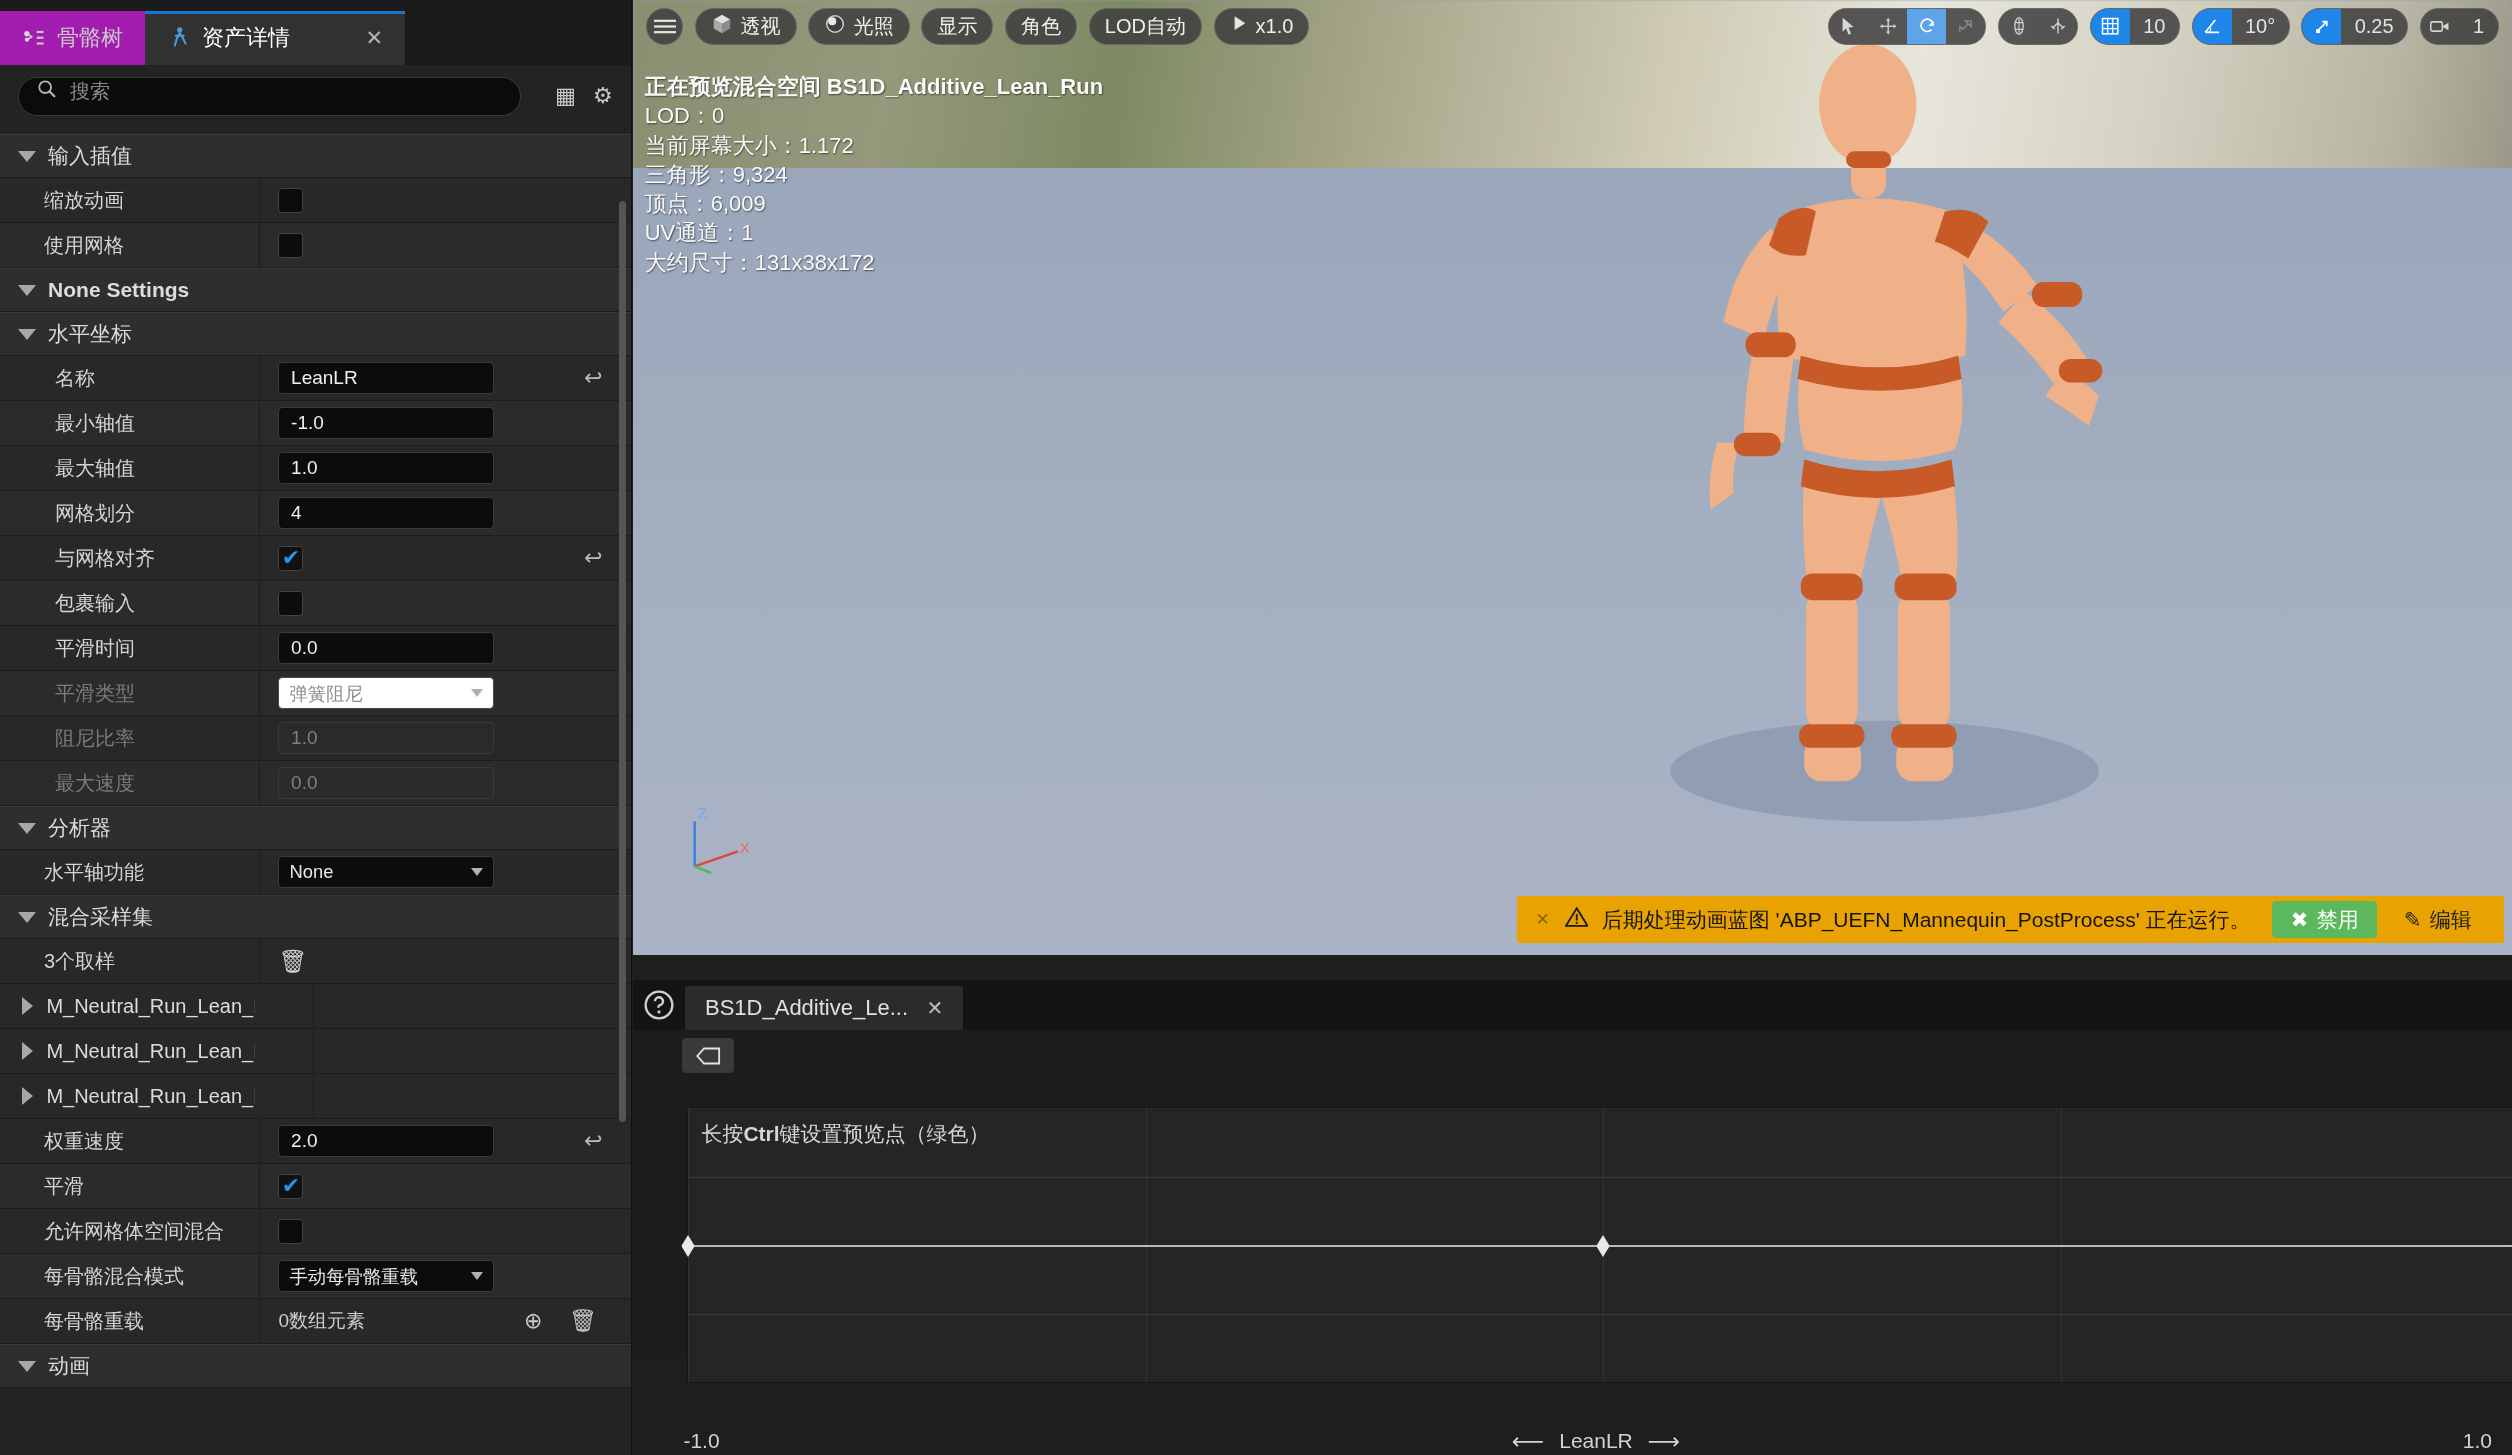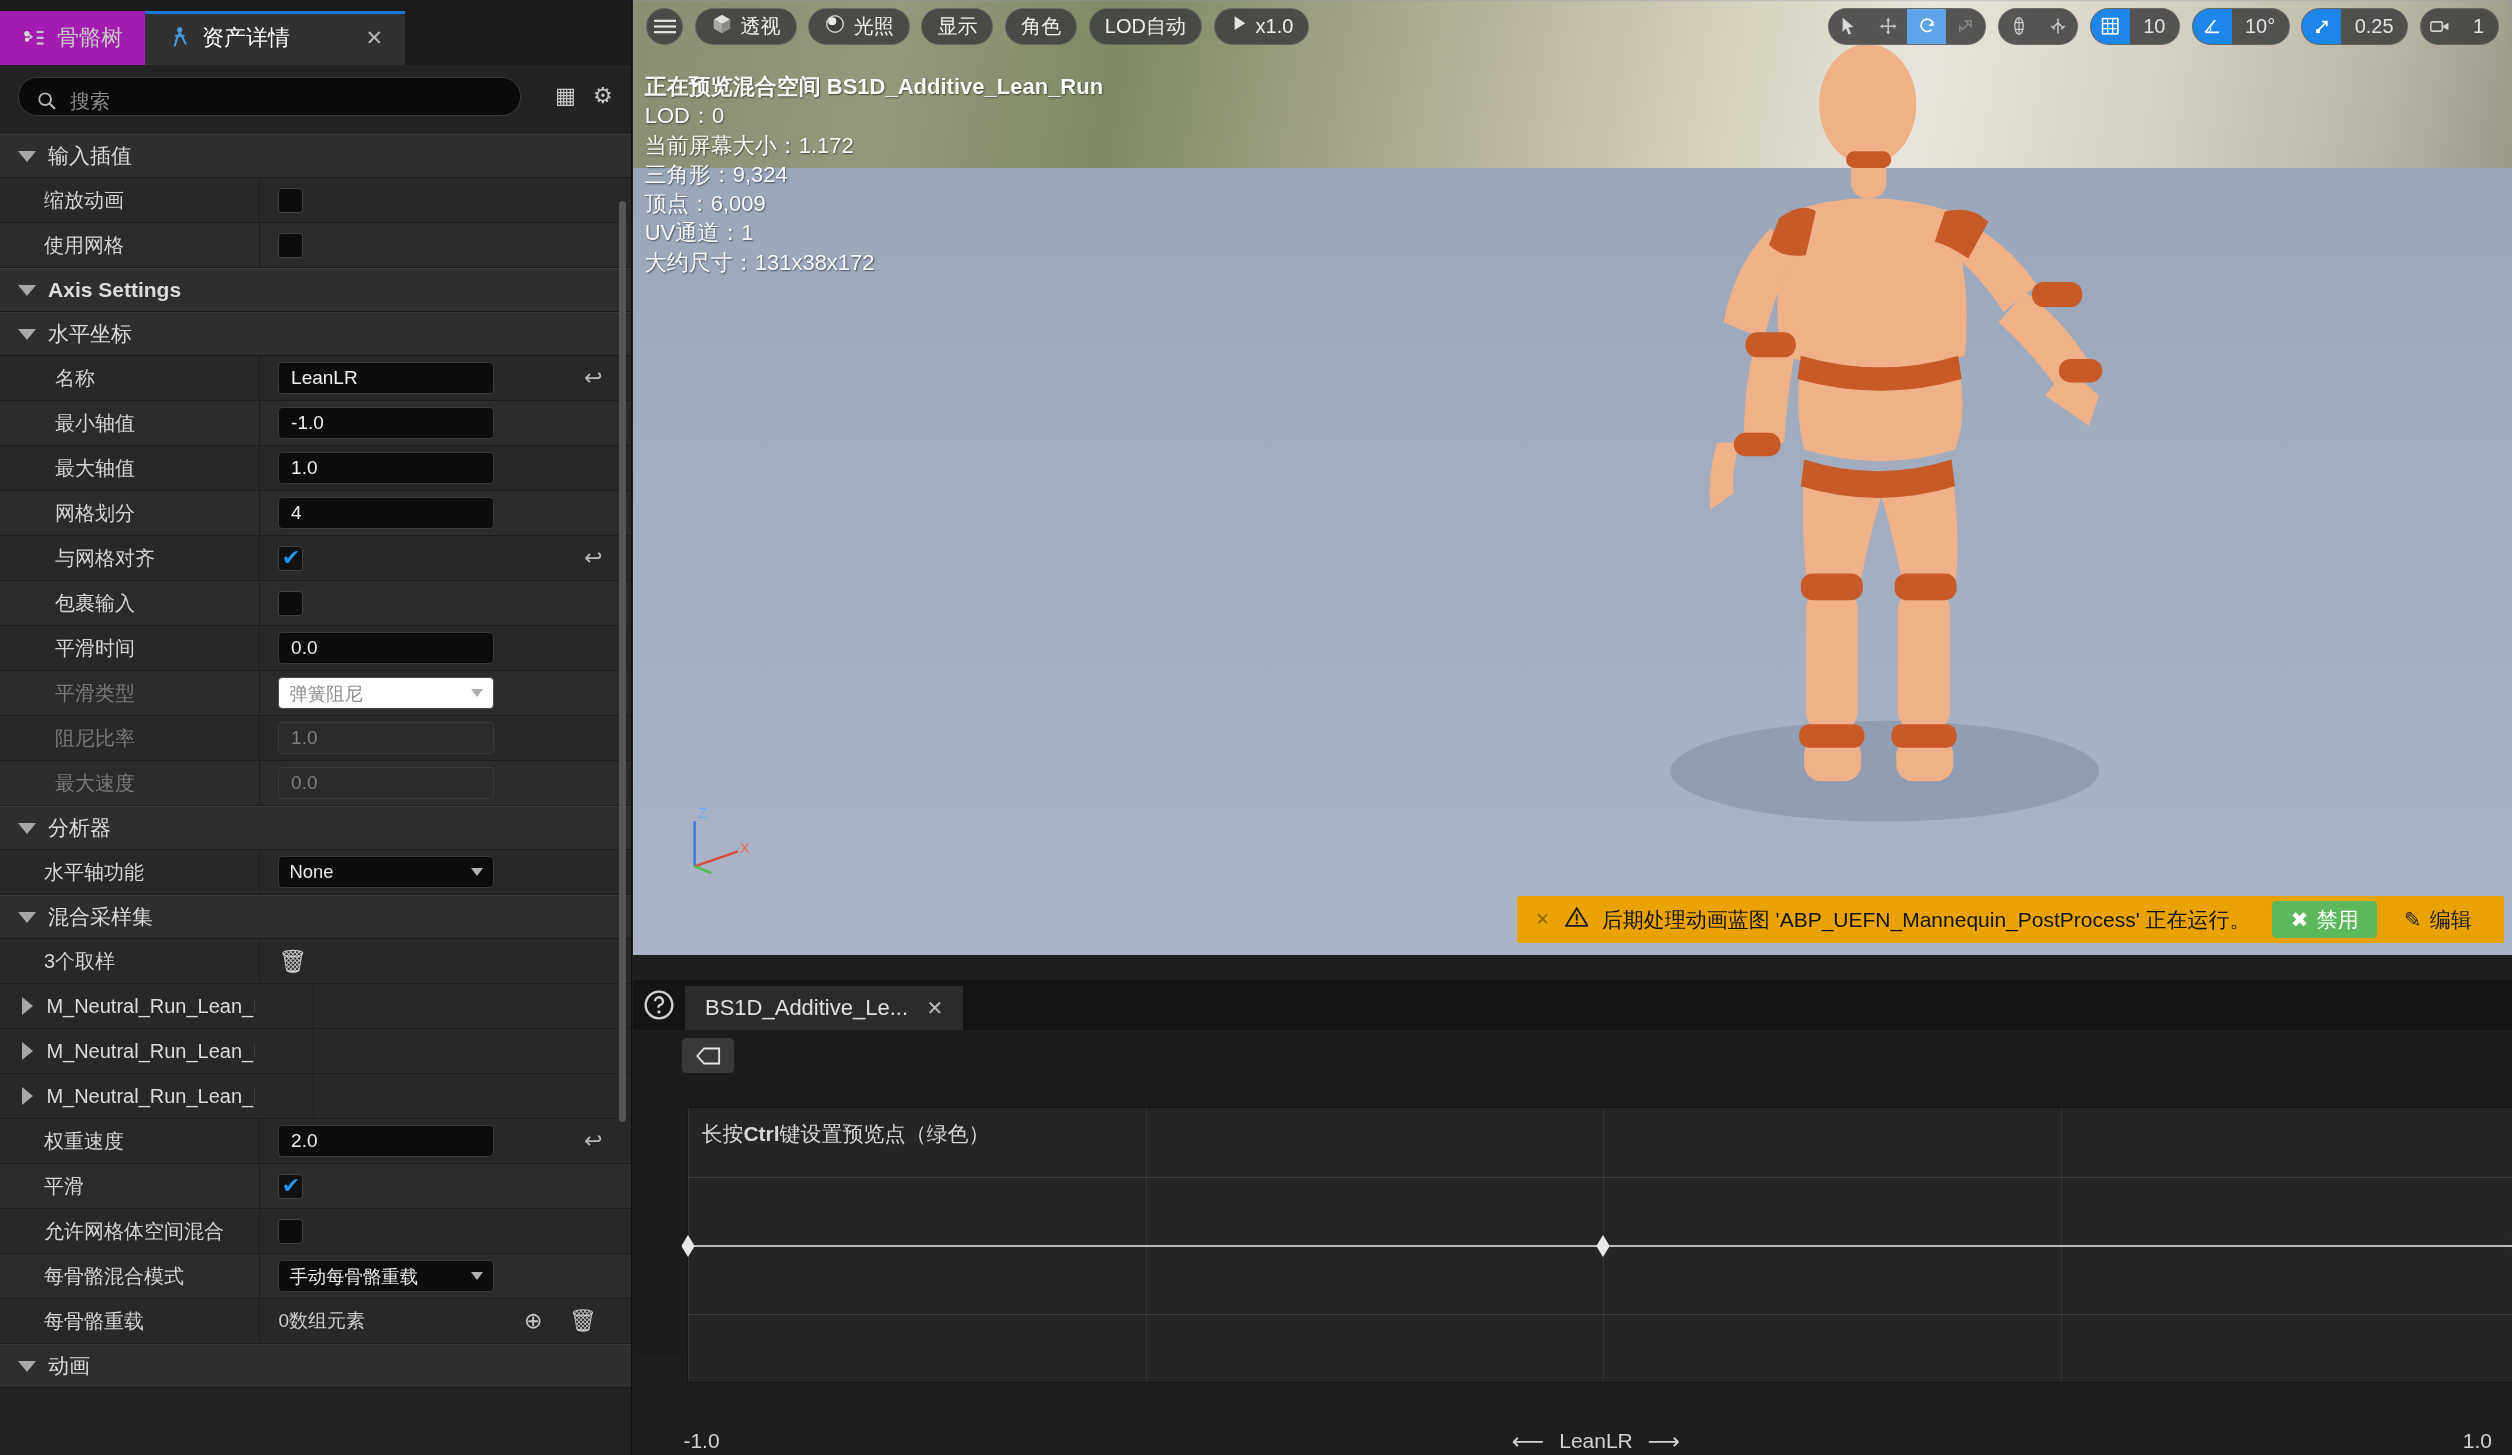--- a/index.html
+++ b/index.html
@@ -32,21 +32,21 @@
   }
   .tab.active::before {
     content: ""; position: absolute; left: 0; right: 0; top: 0; height: 3.4px;
     background: #1778d0;
   }
   .tab .tclose { margin-left: auto; font-size: 21px; color: #b5b5b5; padding-left: 25px; }
   .tab-ico { width: 25px; height: 25px; display: inline-flex; align-items: center; justify-content: center; }
 
   .searchbar { padding: 11.7px 18.4px 11.7px 18.4px; background: #232323; }
   .searchbox {
-    display: flex; align-items: flex-end; gap: 11.7px;
+    display: flex; align-items: flex-start; gap: 11.7px;
     height: 39px; background: #0b0b0b; border: 0.8px solid #3a3a3a;
     border-radius: 19px; padding: 0 17px;
   }
   .searchbox .ph { font-size: 20px; color: #8a8a8a; }
   .sb-right { position: absolute; right: 18.4px; top: 18.4px; display: flex; gap: 17px; align-items: center; }
 
   .prop-scroll {
     position: absolute; left: 0; top: 134px; right: 0; bottom: 0;
     overflow: hidden;
   }
@@ -297,21 +297,21 @@
           </div>
         </div>
         <div class="row alt">
           <div class="rlabel  ">使用网格</div>
           <div class="rval">
             <span class="chk "></span>
           </div>
         </div>
         <div class="group-hdr bold">
           <span class="caret "></span>
-          <span>Axis Settings</span>
+          <span>None Settings</span>
         </div>
         <div class="group-hdr">
           <span class="caret "></span>
           <span>水平坐标</span>
         </div>
         <div class="row">
           <div class="rlabel indent2 ">名称</div>
           <div class="rval">
             <span class="txtfield ">LeanLR</span>
             <span class="revert">↩</span>

